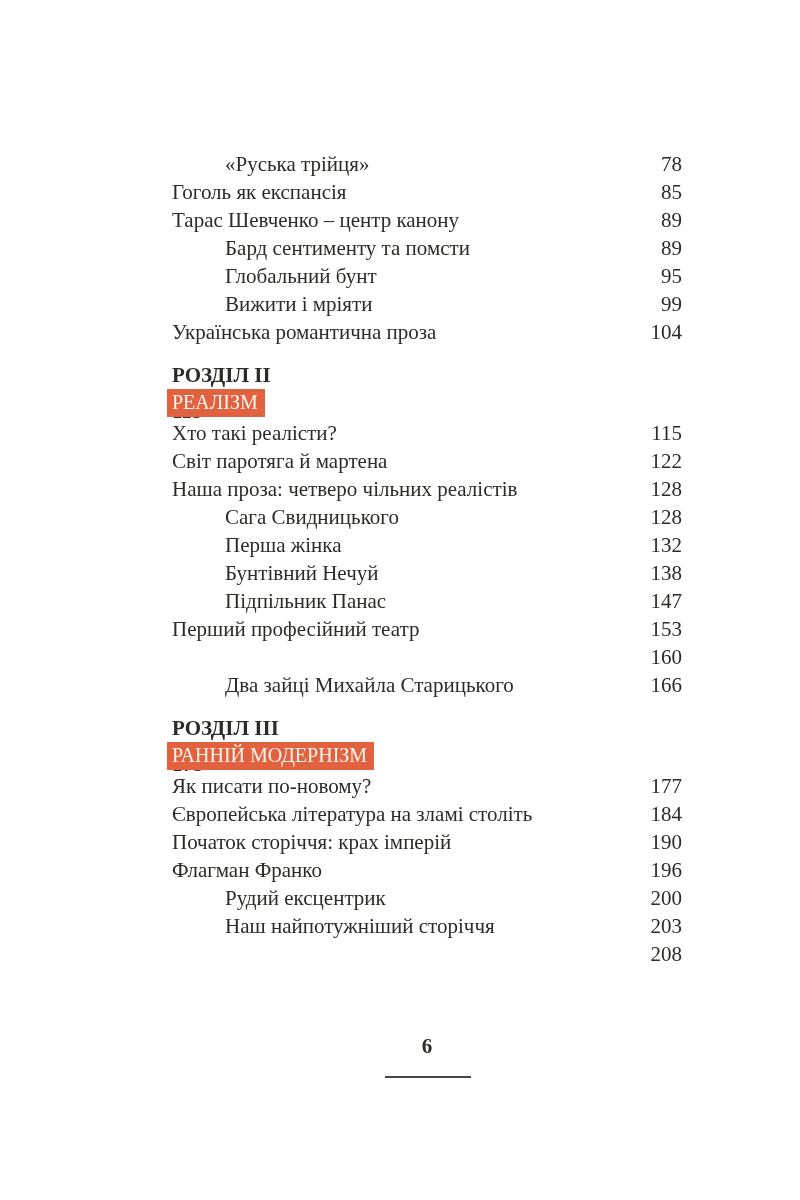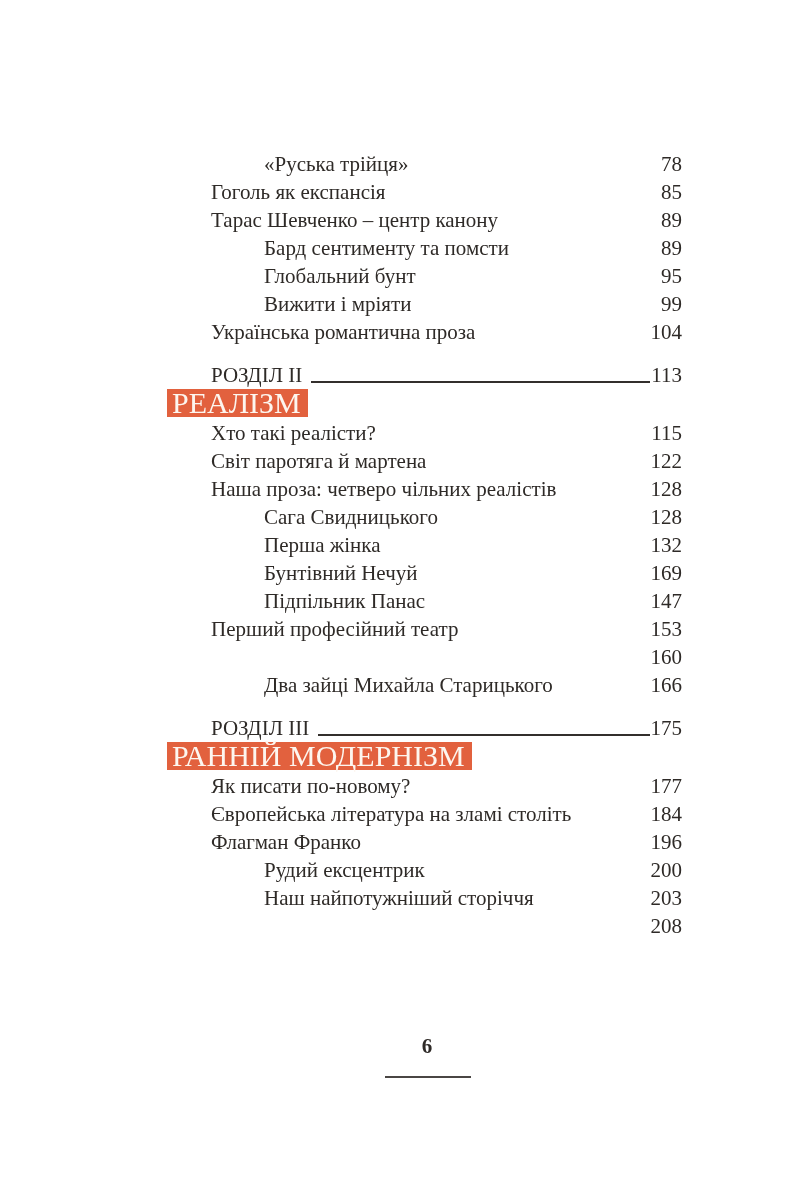--- a/index.html
+++ b/index.html
@@ -23,40 +23,41 @@
     width: 510px;
   }
   .row {
     display: flex;
     align-items: baseline;
     height: 28px;
     font-size: 21px;
     line-height: 28px;
     white-space: nowrap;
   }
-  .row .label { flex: 0 0 auto; margin-left: 39px; }
+  .row .label { flex: 0 0 auto; }
   .row.indent .label { padding-left: 53px; }
   .row .spacer { flex: 1 1 auto; }
   .row .pg { flex: 0 0 auto; text-align: left; }
   .row.chapter {
-    font-weight: normal;
+    font-weight: bold;
     margin-top: 15px;
+    flex-direction: column;
   }
   .row.chapter .leader {
     flex: 1 1 auto;
     align-self: flex-end;
     border-bottom: 2px solid #332f2c;
     margin: 0 1px 6px 9px;
   }
   .row.chapter-title { height: 30px; }
   .row.chapter-title .hl {
     display: inline-block;
     background: var(--hl-bg, #e2613e);
     color: var(--hl-fg, #fdf6ef);
-    font-size: 30px;
+    font-size: 20px;
     line-height: 25px;
     padding: 1px 7px 2px 5px;
     margin-left: -5px;
     font-weight: normal;
   }
   .folio {
     position: absolute;
     left: 172px;
     top: 1034px;
     width: 510px;
@@ -141,21 +142,21 @@
         <span class="pg">128</span>
       </div>
       <div class="row entry indent">
         <span class="label">Перша жінка</span>
         <span class="spacer"></span>
         <span class="pg">132</span>
       </div>
       <div class="row entry indent">
         <span class="label">Бунтівний Нечуй</span>
         <span class="spacer"></span>
-        <span class="pg">169</span>
+        <span class="pg">138</span>
       </div>
       <div class="row entry indent">
         <span class="label">Підпільник Панас</span>
         <span class="spacer"></span>
         <span class="pg">147</span>
       </div>
       <div class="row entry">
         <span class="label">Перший професійний театр</span>
         <span class="spacer"></span>
         <span class="pg">153</span>
@@ -179,20 +180,25 @@
       </div>
       <div class="row entry">
         <span class="label">Як писати по-новому?</span>
         <span class="spacer"></span>
         <span class="pg">177</span>
       </div>
       <div class="row entry">
         <span class="label">Європейська література на зламі століть</span>
         <span class="spacer"></span>
         <span class="pg">184</span>
+      </div>
+      <div class="row entry">
+        <span class="label">Початок сторіччя: крах імперій</span>
+        <span class="spacer"></span>
+        <span class="pg">190</span>
       </div>
       <div class="row entry">
         <span class="label">Флагман Франко</span>
         <span class="spacer"></span>
         <span class="pg">196</span>
       </div>
       <div class="row entry indent">
         <span class="label">Рудий ексцентрик</span>
         <span class="spacer"></span>
         <span class="pg">200</span>

